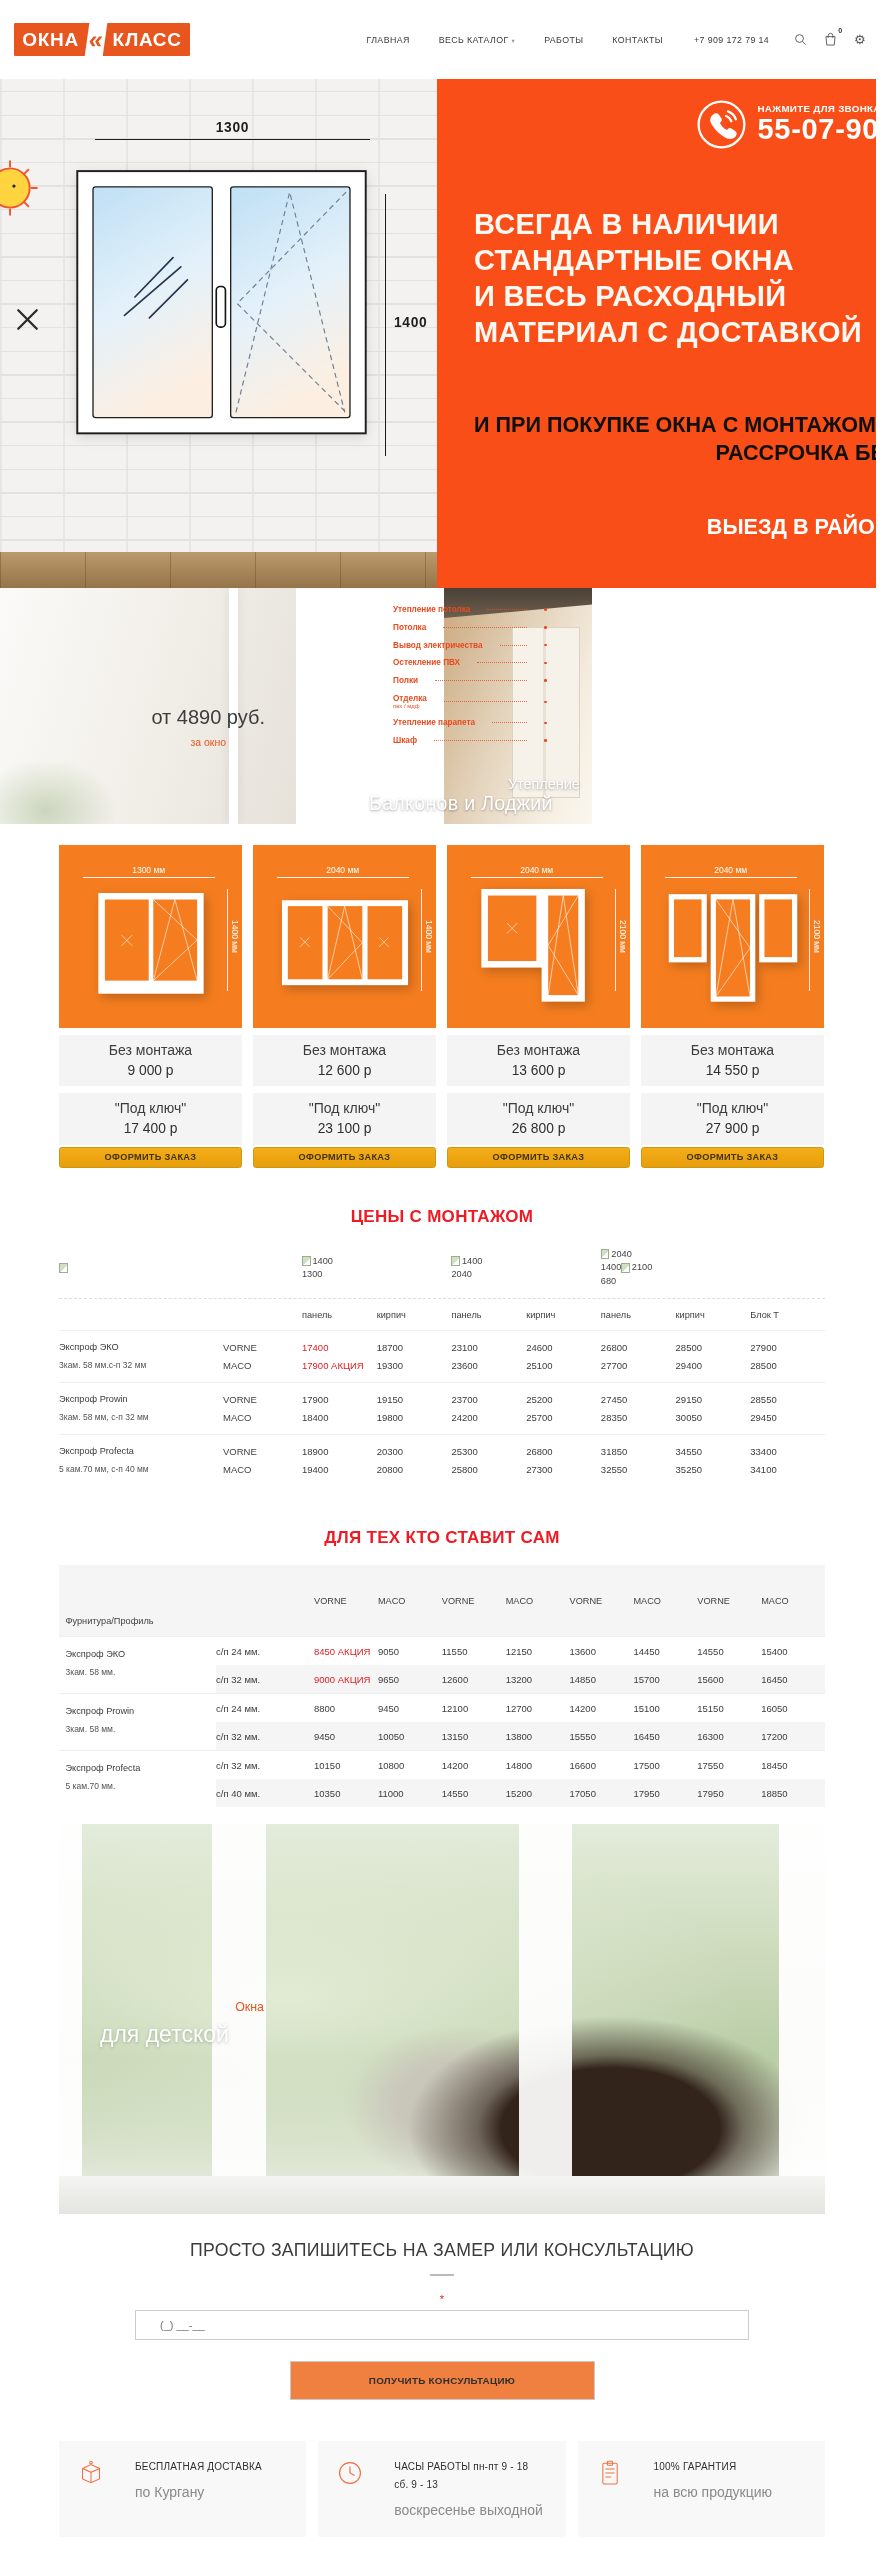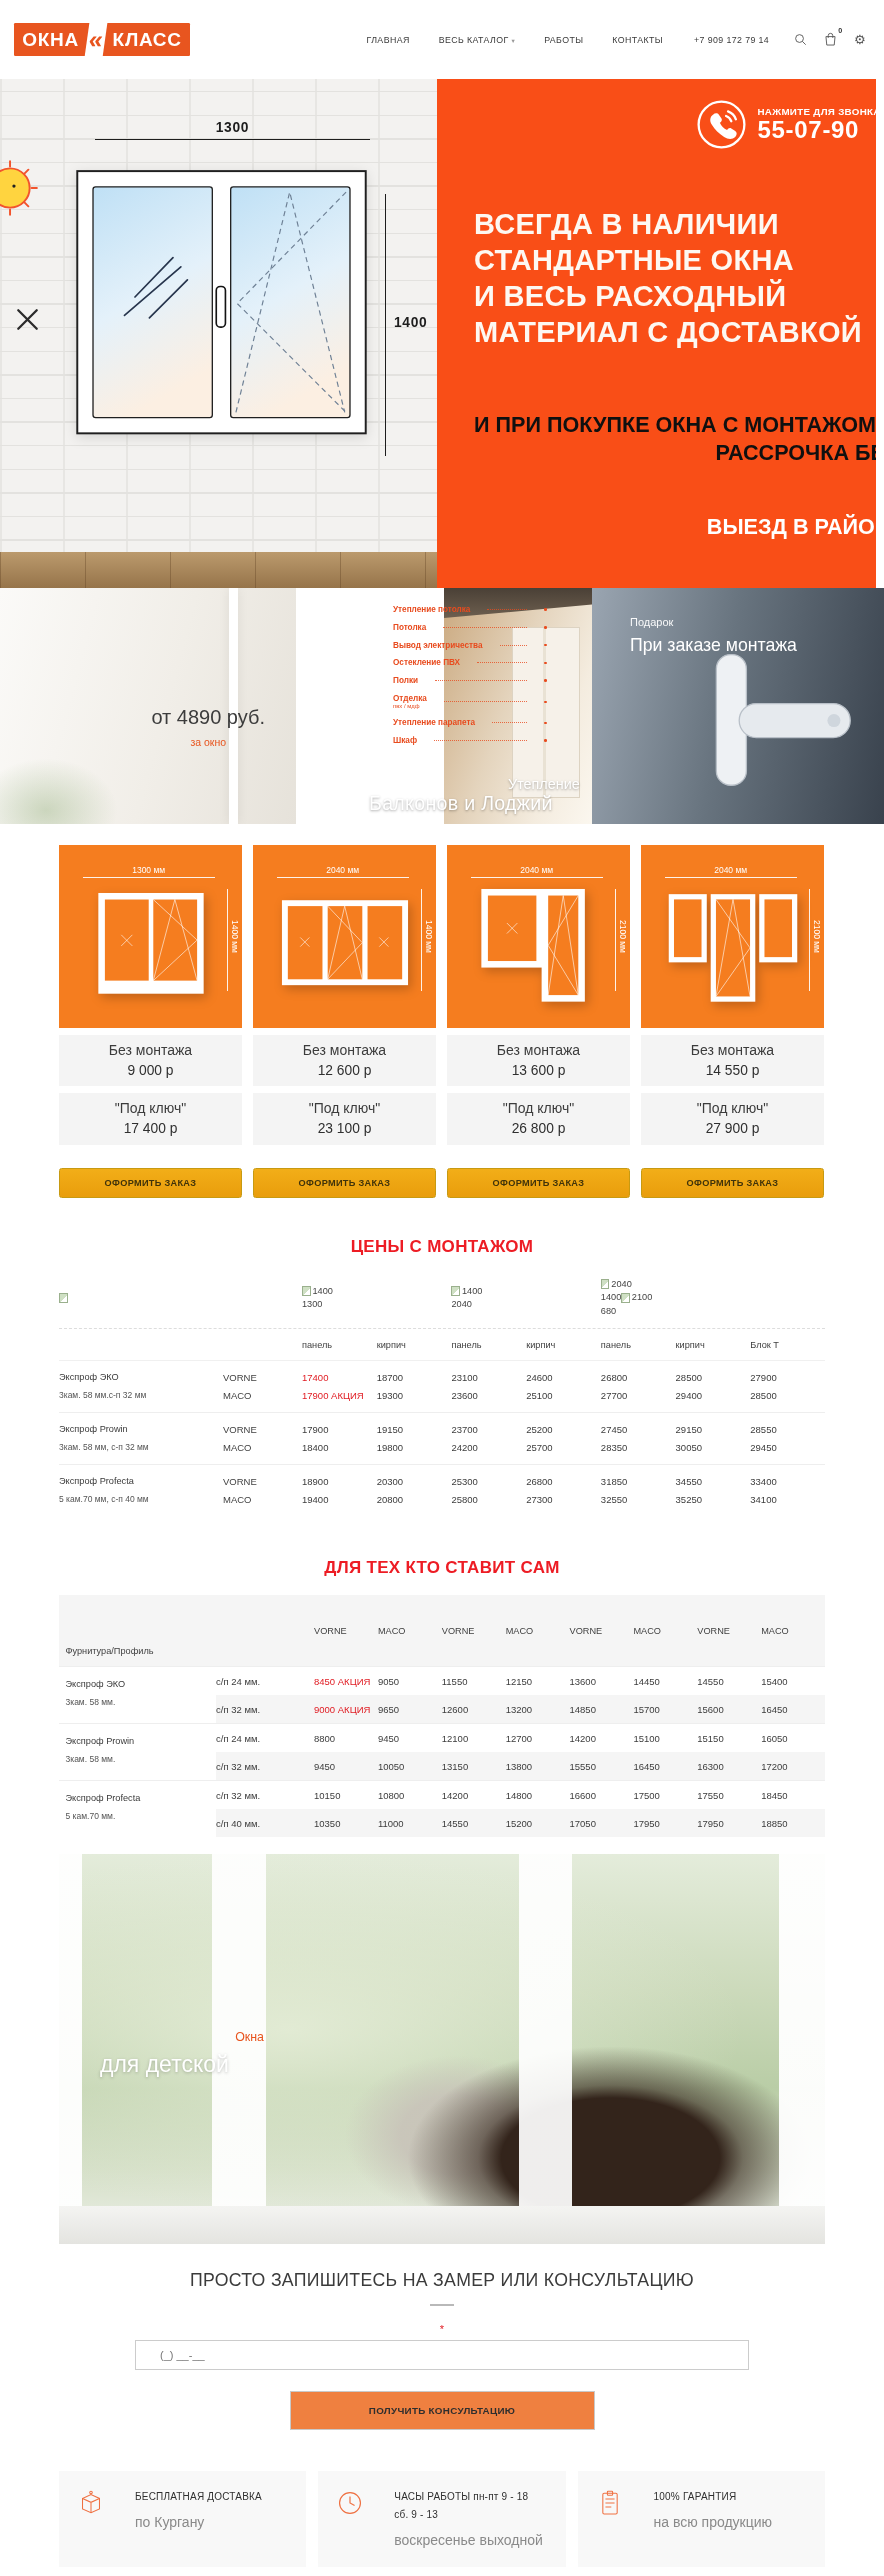--- a/index.html
+++ b/index.html
@@ -36,21 +36,21 @@
   .hdim-top i { display:block; border-top:1.3px solid #1d1d1d; }
   .hdim-right { position:absolute; left:385px; top:115px; height:262px; border-left:1.3px solid #1d1d1d; }
   .hdim-right b { position:absolute; left:7.9px; top:121px; font-size:13.8px; color:#1d1d1d; letter-spacing:0.7px; }
   .sun-doodle { position:absolute; left:-23.6px; top:73px; }
   .x-doodle { position:absolute; left:13px; top:226px; }
 
   .hero-right { flex:1; margin-right:8.5px; background:#f94e17; position:relative; overflow:hidden; padding:0 0 0 37px; }
   .call-block { position:absolute; top:19.6px; right:-5.2px; display:flex; align-items:center; gap:10.5px; color:#fff; }
   .call-txts { display:flex; flex-direction:column; }
   .call-hint { font-size:9.8px; font-weight:bold; letter-spacing:0.3px; }
-  .call-phone { font-size:24px; font-weight:bold; letter-spacing:0.7px; line-height:1.05; }
+  .call-phone { font-size:29px; font-weight:bold; letter-spacing:0.7px; line-height:1.05; }
   .hero-headline { margin-top:128px; color:#fdf8f2; font-size:29px; font-weight:bold; line-height:1.24; letter-spacing:0.3px; width:115%; }
   .hero-promo { margin-top:60px; width:112%; color:#101010; font-weight:bold; font-size:21.6px; line-height:1.3; }
   .hero-promo .p2 { text-align:right; }
   .hero-out { margin-top:47px; width:109%; color:#fff; font-weight:bold; font-size:21.6px; text-align:right; }
 
   
   .carousel { height:236px; display:flex; }
   .slide { position:relative; overflow:hidden; }
   .s1 { width:296px; background:linear-gradient(105deg,#fbfaf8 0%,#f1eee8 55%,#e6e2da 100%); }
   .s1::before { content:''; position:absolute; right:58px; top:0; bottom:0; width:9.2px; background:#fff; box-shadow:0 0 11.8px rgba(0,0,0,.08); }
@@ -89,21 +89,21 @@
   .pimg { position:relative; height:183px; background:#f57d1f; overflow:hidden; }
   .pimg svg { position:absolute; left:50%; top:54%; transform:translate(-50%,-50%); filter:drop-shadow(3.3px 4.6px 5.2px rgba(0,0,0,.22)); }
   .dim-top { position:absolute; top:19.6px; left:13%; right:15%; }
   .dim-top b { display:block; text-align:center; color:#fff; font-weight:normal; font-size:8.5px; margin-bottom:2.6px; }
   .dim-top i { display:block; border-top:0.7px solid rgba(255,255,255,.9); }
   .dim-right { position:absolute; top:24%; bottom:20%; right:14.4px; border-right:0.7px solid rgba(255,255,255,.9); }
   .dim-right b { position:absolute; left:3.3px; top:30%; color:#fff; font-weight:normal; font-size:8.5px; writing-mode:vertical-rl; }
   .pbox { background:#f4f4f4; text-align:center; padding:7.2px 3.9px 8.5px; margin-top:6.5px; }
   .pbox .l1 { font-size:14px; color:#3c3c3c; }
   .pbox .l2 { font-size:13.8px; color:#2f2f2f; margin-top:5.2px; }
-  .order-btn { display:block; width:100%; margin-top:23px; height:30px; border:0.7px solid #c79a12; border-radius:2.6px;
+  .order-btn { display:block; width:100%; margin-top:2px; height:21px; border:0.7px solid #c79a12; border-radius:2.6px;
     background:linear-gradient(180deg,#f2ae18,#e99d0c); font-family:inherit; font-size:9.2px; font-weight:bold; color:#40330a; letter-spacing:0.3px; cursor:pointer; }
 
   
   .sec-title { text-align:center; color:#ed1c24; font-size:17px; font-weight:bold; letter-spacing:0.3px; margin:22px 0 17px; }
   .bimg { display:inline-block; width:8.5px; height:9.8px; border:0.7px solid #9ab08d; vertical-align:middle;
     background:linear-gradient(135deg,#cfe0c4 55%,#fff 55%); margin-right:2px; }
   .t1-sizerow, .t1-headrow, .t1-line { display:grid; grid-template-columns:164px 79px repeat(7,1fr); align-items:center; }
   .t1-sizerow { padding:3.9px 0 9.2px; }
   .size-cell { font-size:9.2px; color:#444; line-height:1.5; }
   .t1-headrow { border-top:0.7px dashed #ddd; border-bottom:0.7px solid #f0f0f0; padding:10.5px 0; font-size:9.2px; color:#3f3f3f; }
@@ -309,31 +309,20 @@
           <span class="txt">Шкаф</span>
           <span class="line"></span>
           <span class="dot"></span>
         </li>
       </ul>
     <div class="s2-cap">
       <div class="t">Утепление</div>
       <div class="b">Балконов и Лоджий</div>
     </div>
   </div>
-  <div class="slide s3">
-    <svg class="handle-svg" width="262" height="196" viewBox="0 0 400 300">
-      <rect x="150" y="30" width="46" height="200" rx="22" fill="#eef1f4" stroke="#b9c0c8" stroke-width="2"></rect>
-      <rect x="185" y="105" width="170" height="52" rx="26" fill="#e6eaee" stroke="#b9c0c8" stroke-width="2"></rect>
-      <circle cx="330" cy="131" r="10" fill="#cfd6dd"></circle>
-    </svg>
-    <div class="s3-txt">
-      <div class="small">Подарок</div>
-      <div class="big">При заказе монтажа</div>
-    </div>
-  </div>
 </section>
 
 <section class="products container">
   <div class="pgrid">
   <div class="pcard">
     <div class="pimg">
       <div class="dim-top">
             <b>1300 мм</b>
             <i></i>
           </div>

